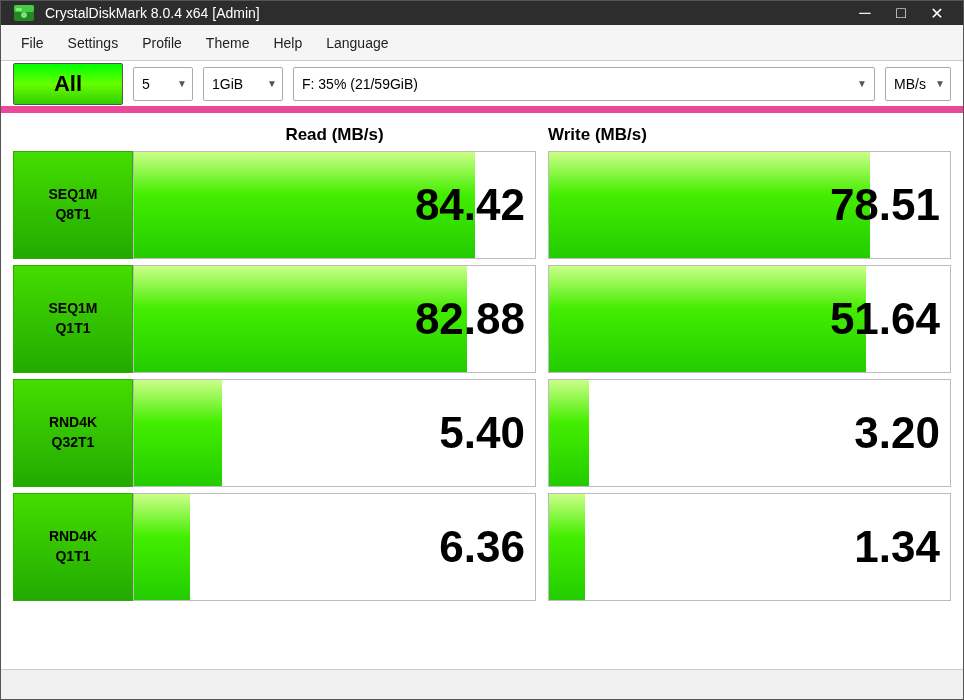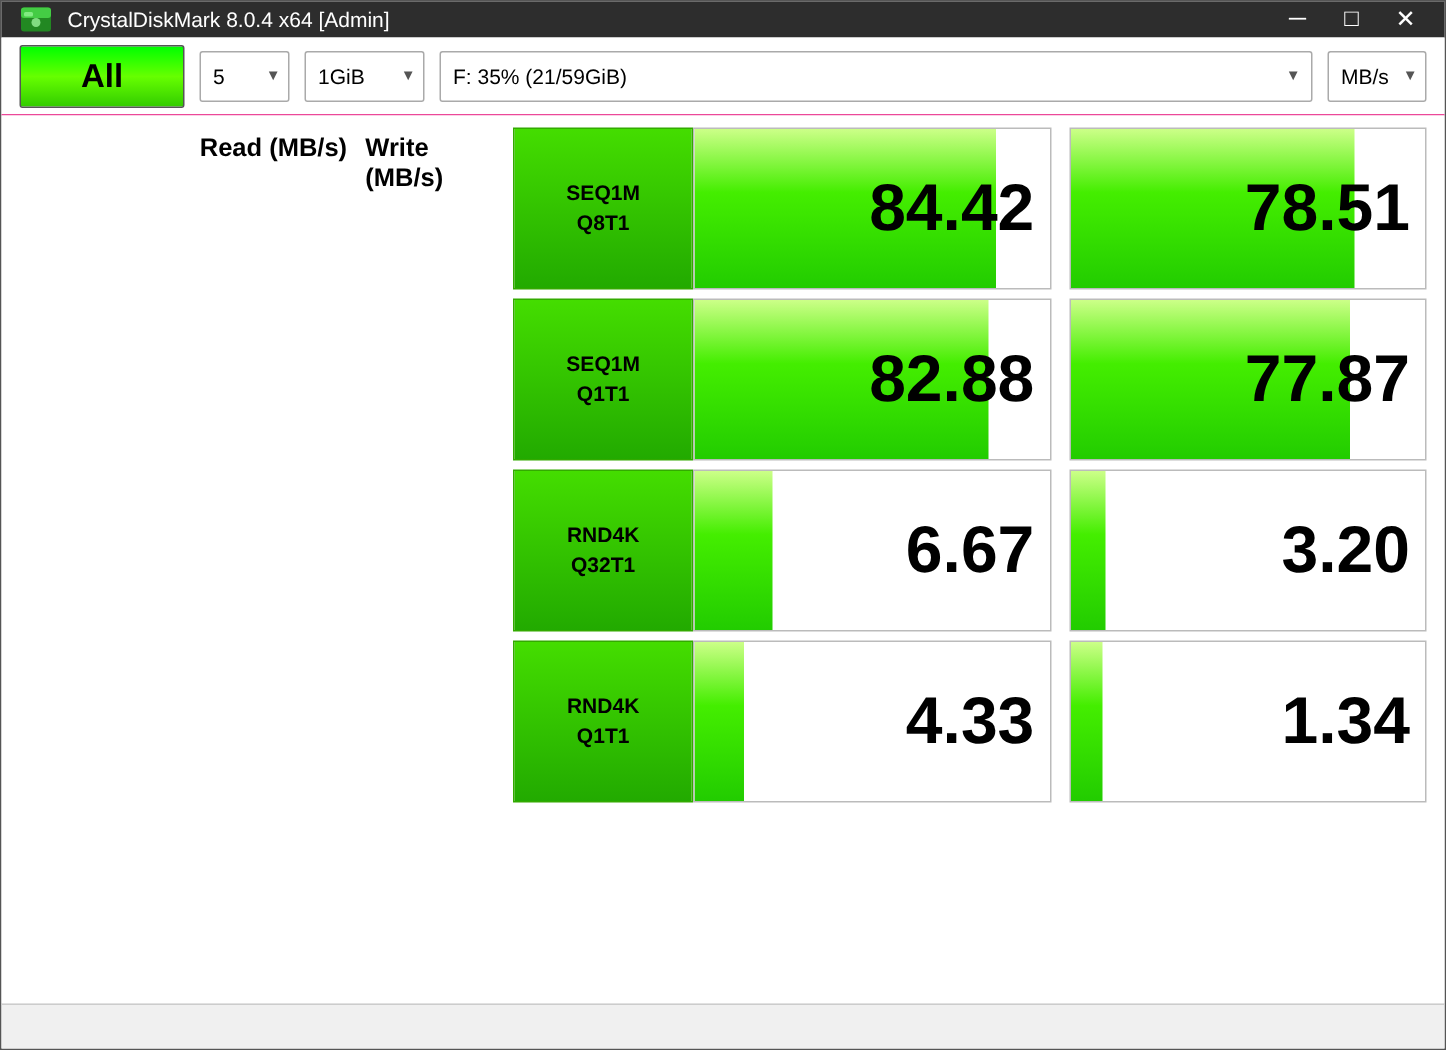--- a/index.html
+++ b/index.html
@@ -74,21 +74,21 @@
       padding: 4px 12px;
       font-size: 14px;
       color: #222;
       cursor: pointer;
       border-radius: 3px;
     }
 
     
     .toolbar {
       background: #fff;
-      border-bottom: 1px solid #ec4899;
+      border-bottom: 7px solid #ec4899;
       display: flex;
       align-items: center;
       height: 52px;
       padding: 6px 12px;
       gap: 10px;
       flex-shrink: 0;
     }
 
     .all-btn {
       background: linear-gradient(to bottom, #00ff00, #66ff00, #33cc00);
@@ -157,21 +157,21 @@
       -webkit-appearance: none;
       width: 100%;
     }
 
     
     .main-content {
       flex: 1;
       padding: 8px 12px;
       background: #fff;
       display: flex;
-      flex-direction: row;
+      flex-direction: column;
       gap: 0;
     }
 
     
     .header-row {
       display: flex;
       margin-bottom: 2px;
     }
     .header-label-col {
       width: 120px;
@@ -284,20 +284,28 @@
       <rect x="3" y="6" width="6" height="3" rx="1" fill="#aaffaa" opacity="0.6"></rect>
     </svg>
     <span class="titlebar-title">CrystalDiskMark 8.0.4 x64 [Admin]</span>
     <div class="titlebar-controls">
       <button class="titlebar-btn">─</button>
       <button class="titlebar-btn">□</button>
       <button class="titlebar-btn close">✕</button>
     </div>
   </div>
 
+  <div class="menubar">
+    <div class="menu-item">File</div>
+    <div class="menu-item">Settings</div>
+    <div class="menu-item">Profile</div>
+    <div class="menu-item">Theme</div>
+    <div class="menu-item">Help</div>
+    <div class="menu-item">Language</div>
+  </div>
 
   <div class="toolbar">
     <button class="all-btn">All</button>
 
     <div class="select-wrapper">
       <select>
         <option>1</option>
         <option>3</option>
         <option selected="">5</option>
         <option>10</option>
@@ -367,48 +375,48 @@
           <span>SEQ1M</span>
           <span>Q1T1</span>
         </div>
         <div class="bench-cell">
           <div class="bench-bar" style="width:83%; background: linear-gradient(to bottom, #ccff88 0%, #44ee00 40%, #22cc00 100%);"></div>
           <div class="bench-value">82.88</div>
         </div>
         <div class="bench-spacer"></div>
         <div class="bench-cell">
           <div class="bench-bar" style="width:79%; background: linear-gradient(to bottom, #ccff88 0%, #44ee00 40%, #22cc00 100%);"></div>
-          <div class="bench-value">77.87</div>
+          <div class="bench-value">51.64</div>
         </div>
       </div>
 
       <div class="bench-row">
         <div class="bench-label">
           <span>RND4K</span>
           <span>Q32T1</span>
         </div>
         <div class="bench-cell">
           <div class="bench-bar" style="width:22%; background: linear-gradient(to bottom, #ccff88 0%, #44ee00 40%, #22cc00 100%);"></div>
-          <div class="bench-value">6.67</div>
+          <div class="bench-value">5.40</div>
         </div>
         <div class="bench-spacer"></div>
         <div class="bench-cell">
           <div class="bench-bar" style="width:10%; background: linear-gradient(to bottom, #ccff88 0%, #44ee00 40%, #22cc00 100%);"></div>
           <div class="bench-value">3.20</div>
         </div>
       </div>
 
       <div class="bench-row">
         <div class="bench-label">
           <span>RND4K</span>
           <span>Q1T1</span>
         </div>
         <div class="bench-cell">
           <div class="bench-bar" style="width:14%; background: linear-gradient(to bottom, #ccff88 0%, #44ee00 40%, #22cc00 100%);"></div>
-          <div class="bench-value">4.33</div>
+          <div class="bench-value">6.36</div>
         </div>
         <div class="bench-spacer"></div>
         <div class="bench-cell">
           <div class="bench-bar" style="width:9%; background: linear-gradient(to bottom, #ccff88 0%, #44ee00 40%, #22cc00 100%);"></div>
           <div class="bench-value">1.34</div>
         </div>
       </div>
 
     </div>
   </div>

